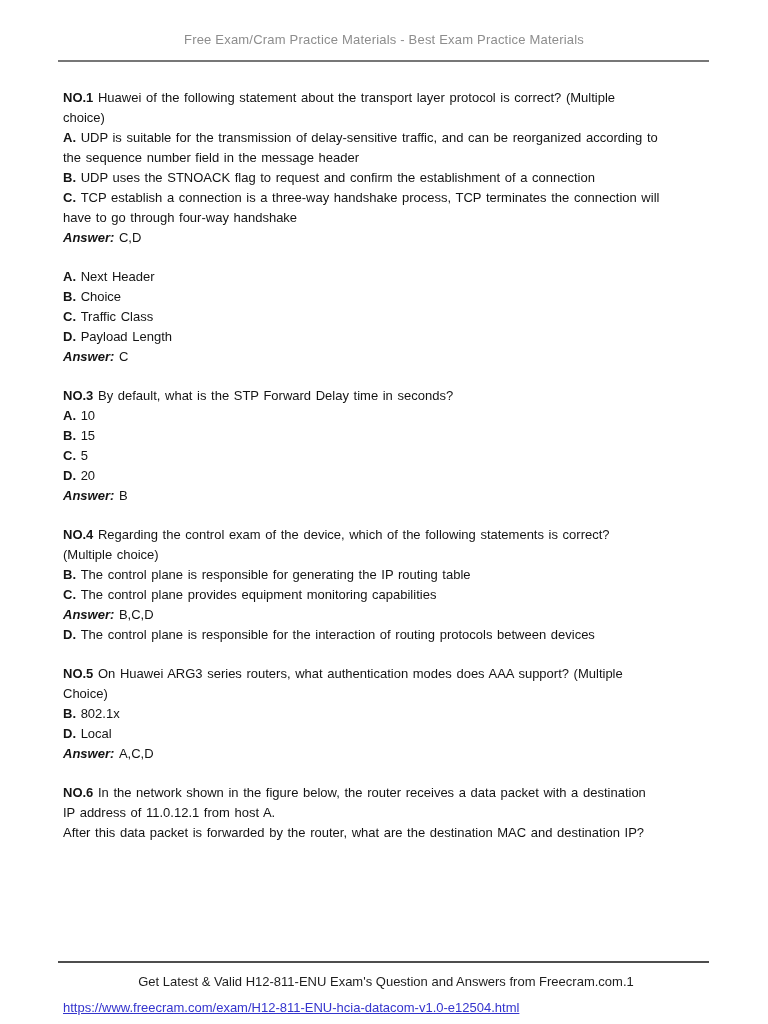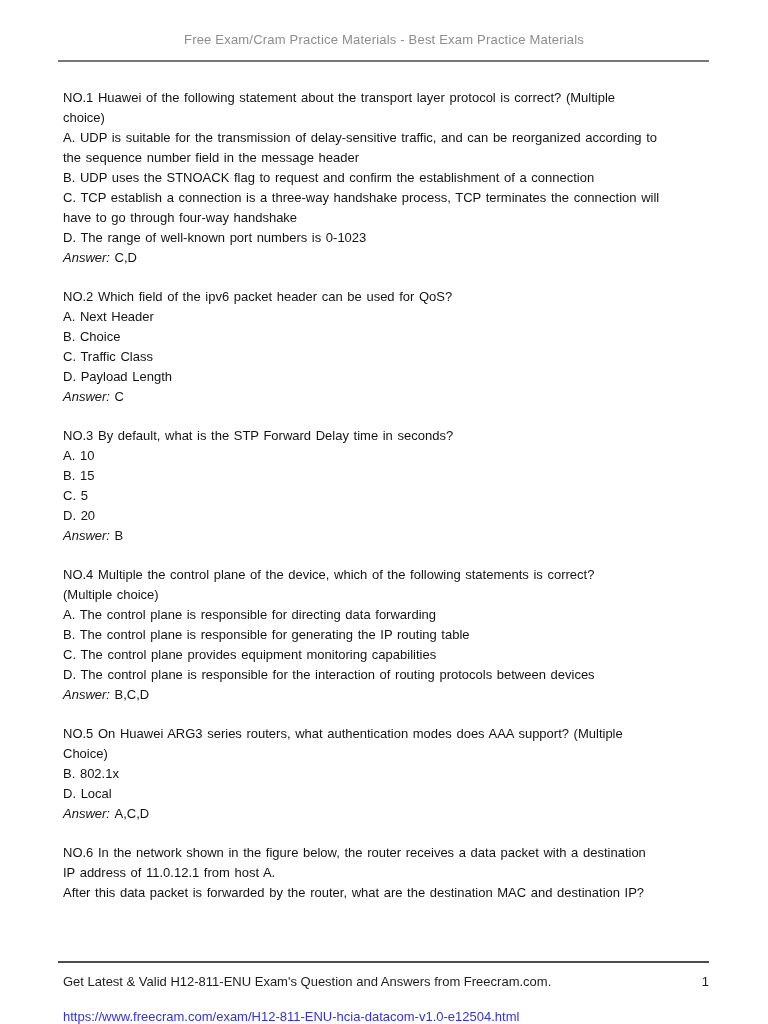--- a/index.html
+++ b/index.html
@@ -18,30 +18,30 @@
   }
   .rule{position:absolute;left:58px;width:651px;height:2px;}
   .header-rule{top:60px;background:#777777;}
   .footer-rule{top:961px;background:#4d4d4d;}
   .content{position:absolute;top:88px;left:63px;width:646px;}
   .question{margin:0 0 19px 0;}
   .line{
     font-size:13px;line-height:20px;white-space:nowrap;
     word-spacing:1px;letter-spacing:0;color:#141414;
   }
-  .line b{font-weight:normal;text-align:right;}
+  .line b{font-weight:bold;text-align:right;}
   .line.ans b{font-style:italic;}
   .footer{
     position:absolute;left:63px;width:646px;top:974px;
     font-size:13px;color:#1e1e1e;
   }
-  .footer-row{display:flex;justify-content:space-between;align-items:baseline;}
+  .footer-row{display:flex;justify-content:center;align-items:baseline;}
   .footer-link{
-    display:inline-block;margin-top:20px;
-    color:#3434cd;font-size:13px;
+    display:inline-block;margin-top:11px;
+    color:#3434cd;text-decoration:underline;font-size:13px;
     cursor:pointer;
   }
 </style>
 </head>
 <body>
 
 <div class="page">
 
   <div class="header">
     <span>Free Exam/Cram Practice Materials - Best Exam Practice Materials</span>
@@ -51,50 +51,47 @@
   <div class="content">
 
     <section class="question">
       <div class="line"><b>NO.1 </b><span>Huawei of the following statement about the transport layer protocol is correct? (Multiple</span></div>
       <div class="line"><b></b><span>choice)</span></div>
       <div class="line"><b>A. </b><span>UDP is suitable for the transmission of delay-sensitive traffic, and can be reorganized according to</span></div>
       <div class="line"><b></b><span>the sequence number field in the message header</span></div>
       <div class="line"><b>B. </b><span>UDP uses the STNOACK flag to request and confirm the establishment of a connection</span></div>
       <div class="line"><b>C. </b><span>TCP establish a connection is a three-way handshake process, TCP terminates the connection will</span></div>
       <div class="line"><b></b><span>have to go through four-way handshake</span></div>
-      <div class="line"><b>D. </b><span>The range of well-known port numbers is 0-1023</span></div>
       <div class="line ans"><b>Answer: </b><span>C,D</span></div>
     </section>
 
     <section class="question">
-      <div class="line"><b>NO.2 </b><span>Which field of the ipv6 packet header can be used for QoS?</span></div>
       <div class="line"><b>A. </b><span>Next Header</span></div>
       <div class="line"><b>B. </b><span>Choice</span></div>
       <div class="line"><b>C. </b><span>Traffic Class</span></div>
       <div class="line"><b>D. </b><span>Payload Length</span></div>
       <div class="line ans"><b>Answer: </b><span>C</span></div>
     </section>
 
     <section class="question">
       <div class="line"><b>NO.3 </b><span>By default, what is the STP Forward Delay time in seconds?</span></div>
       <div class="line"><b>A. </b><span>10</span></div>
       <div class="line"><b>B. </b><span>15</span></div>
       <div class="line"><b>C. </b><span>5</span></div>
       <div class="line"><b>D. </b><span>20</span></div>
       <div class="line ans"><b>Answer: </b><span>B</span></div>
     </section>
 
     <section class="question">
-      <div class="line"><b>NO.4 </b><span>Multiple the control plane of the device, which of the following statements is correct?</span></div>
+      <div class="line"><b>NO.4 </b><span>Regarding the control exam of the device, which of the following statements is correct?</span></div>
       <div class="line"><b></b><span>(Multiple choice)</span></div>
-      <div class="line"><b>A. </b><span>The control plane is responsible for directing data forwarding</span></div>
       <div class="line"><b>B. </b><span>The control plane is responsible for generating the IP routing table</span></div>
       <div class="line"><b>C. </b><span>The control plane provides equipment monitoring capabilities</span></div>
+      <div class="line ans"><b>Answer: </b><span>B,C,D</span></div>
       <div class="line"><b>D. </b><span>The control plane is responsible for the interaction of routing protocols between devices</span></div>
-      <div class="line ans"><b>Answer: </b><span>B,C,D</span></div>
     </section>
 
     <section class="question">
       <div class="line"><b>NO.5 </b><span>On Huawei ARG3 series routers, what authentication modes does AAA support? (Multiple</span></div>
       <div class="line"><b></b><span>Choice)</span></div>
       <div class="line"><b>B. </b><span>802.1x</span></div>
       <div class="line"><b>D. </b><span>Local</span></div>
       <div class="line ans"><b>Answer: </b><span>A,C,D</span></div>
     </section>
 

